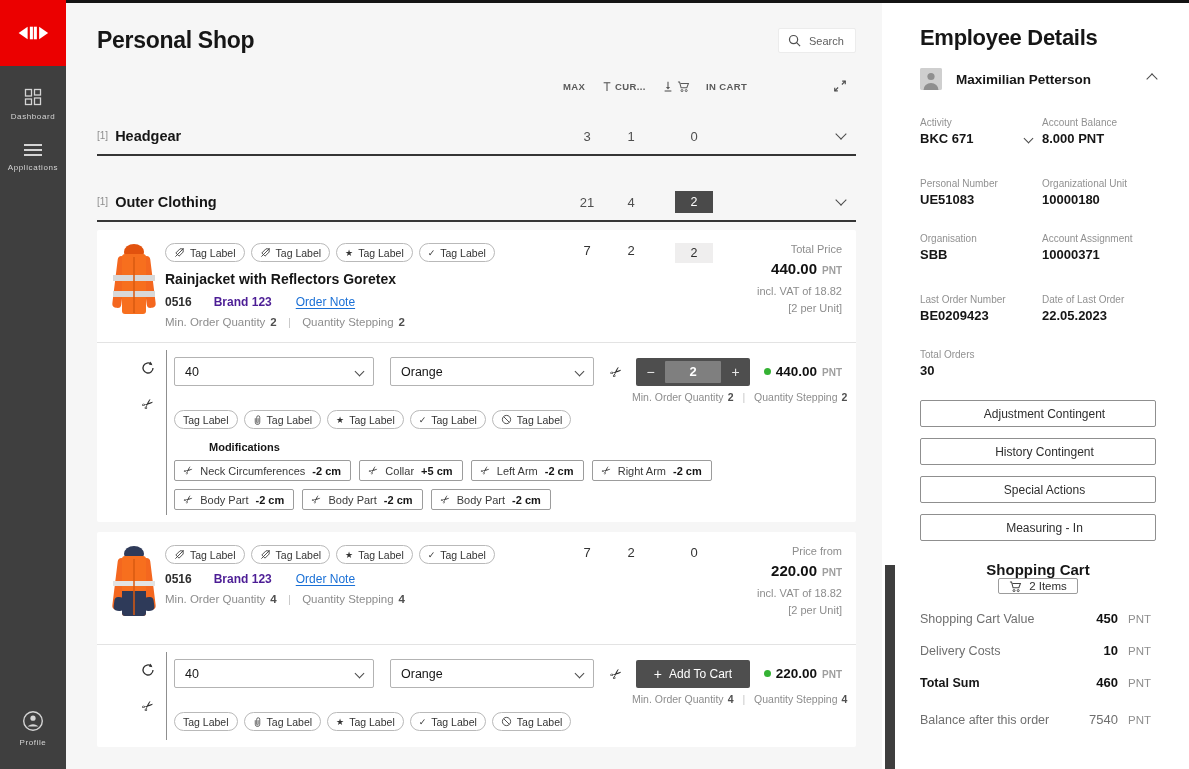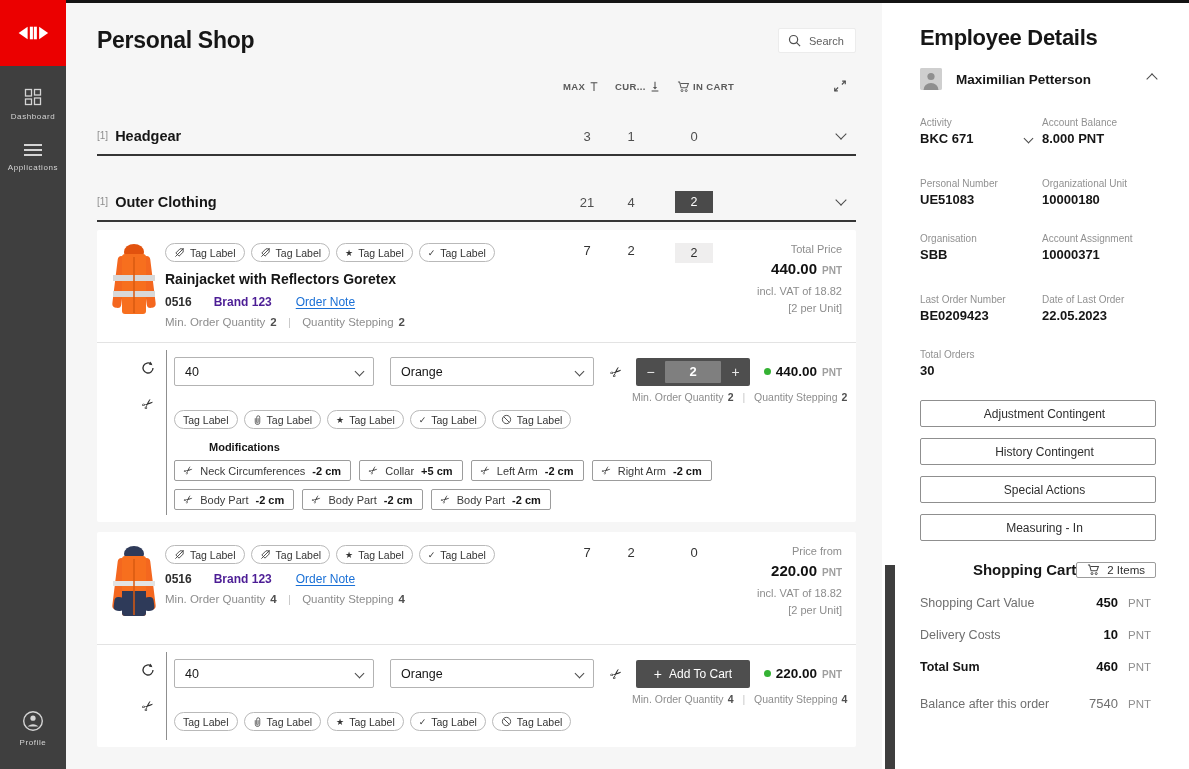--- a/index.html
+++ b/index.html
@@ -14,21 +14,21 @@
   .side-item .lbl{font-size:8px;color:#d4d4d4;margin-top:6px;letter-spacing:.6px;}
   .side-item.profile{position:absolute;bottom:22px;left:0;width:66px;margin-top:0;}
 
   
   .main{flex:0 0 816px;width:816px;height:769px;box-sizing:border-box;padding:0 26px 0 31px;background:#f6f6f6;position:relative;overflow:hidden;}
   h1.page-title{margin:27px 0 0 0;font-size:23px;font-weight:bold;color:#161616;letter-spacing:-.3px;}
   .search-btn{position:absolute;top:28px;right:26px;width:78px;height:25px;background:#fff;border:1px solid #ececec;border-radius:2px;display:flex;align-items:center;gap:8px;padding:0 9px;box-sizing:border-box;cursor:pointer;}
   .search-btn span{font-size:11px;color:#5f5f5f;}
 
   .cols-row{position:relative;height:16px;margin-top:26px;}
-  .hcol{position:absolute;top:0;display:flex;align-items:center;gap:3px;font-size:9.5px;font-weight:bold;color:#5a5a5a;letter-spacing:.4px;}
+  .hcol{position:absolute;top:0;display:flex;align-items:center;gap:16px;font-size:9.5px;font-weight:bold;color:#5a5a5a;letter-spacing:.4px;}
   .h-max{left:466px;}
   .h-cur{left:518px;}
   .h-cart{left:580px;}
   .h-expand{left:736px;top:-1px;cursor:pointer;}
 
   .cat-row{position:relative;height:37px;border-bottom:2px solid #353535;margin-top:21px;display:flex;align-items:center;cursor:pointer;}
   .cat-row + .cat-row{margin-top:27px;}
   .cat-prefix{font-size:10px;color:#8d8d8d;}
   .cat-name{font-size:14.5px;font-weight:bold;color:#161616;margin-left:7px;}
   .cell{position:absolute;top:50%;transform:translateY(-50%);width:50px;text-align:center;font-size:13px;color:#4f4f4f;}
@@ -115,21 +115,21 @@
   .field .flabel{font-size:10px;color:#919191;}
   .field .fvalue{font-size:13px;font-weight:bold;color:#161616;margin-top:3px;}
   .field.has-dd .fvalue{display:flex;align-items:center;width:112px;}
   .field.has-dd .chv{margin-left:auto;}
   .field.gap-top{margin-top:6px;}
   .emp-btns{margin-top:22px;}
   .emp-btn{display:block;width:100%;height:27px;box-sizing:border-box;background:#fff;border:1px solid #8f8f8f;border-radius:2px;text-align:center;padding:0 0 0 13px;font-size:12px;color:#2e2e2e;font-family:"Liberation Sans",sans-serif;margin-bottom:11px;cursor:pointer;}
 
   .scroll-thumb{position:absolute;left:3px;top:565px;bottom:0;width:10px;background:#3e3e3e;}
   .cart{position:absolute;top:561px;left:0;width:100%;box-sizing:border-box;padding:0 33px 0 38px;}
-  .cart-head{display:flex;align-items:center;justify-content:flex-end;}
+  .cart-head{display:flex;align-items:center;justify-content:center;flex-direction:column;}
   .cart-title{font-size:15px;font-weight:bold;color:#161616;}
   .items-btn{display:flex;align-items:center;gap:7px;height:16px;border:1px solid #9c9c9c;border-radius:2px;background:#fff;padding:0 10px;font-size:11.5px;color:#2e2e2e;font-family:"Liberation Sans",sans-serif;cursor:pointer;}
   .crow{display:flex;align-items:baseline;margin-top:17px;}
   .crow .clabel{flex:1;font-size:12.5px;color:#6f6f6f;}
   .crow .cval{font-size:13px;font-weight:bold;color:#111;text-align:right;}
   .crow .cunit{width:28px;margin-left:10px;font-size:11.5px;color:#8f8f8f;}
   .crow.total .clabel{font-weight:bold;color:#161616;}
   .crow.muted{margin-top:22px;}
   .crow.muted .cval{font-weight:normal;color:#6f6f6f;}
   .checkout{margin-top:21px;width:100%;height:27px;background:#C60018;border:none;border-radius:2px;color:#fff;font-size:12.5px;font-family:"Liberation Sans",sans-serif;text-align:left;padding-left:16px;cursor:pointer;}

